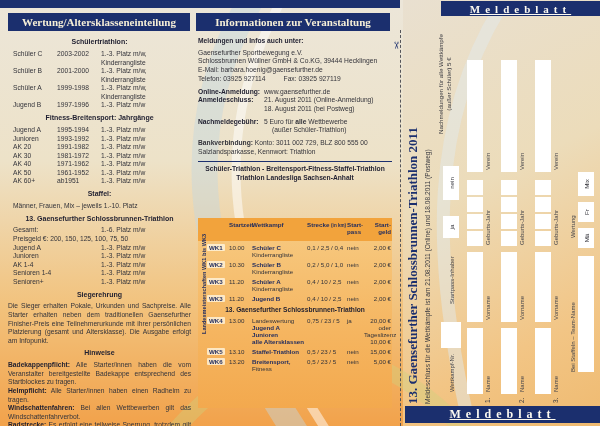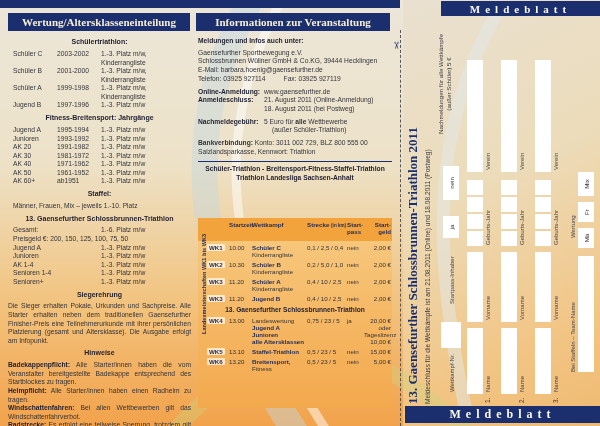--- a/index.html
+++ b/index.html
@@ -13,21 +13,21 @@
   .swoosh{position:absolute;left:0;top:0;z-index:1;pointer-events:none;}
   .content{position:absolute;left:0;top:0;width:600px;height:426px;z-index:2;}
 
   .navy{background:#1b2f6e;}
   .top-strip{position:absolute;left:0;top:0;width:400px;height:8px;}
   .band{position:absolute;height:18px;display:flex;align-items:center;justify-content:center;
         font-family:"Liberation Serif",serif;font-weight:bold;font-size:11px;color:#f6efd7;}
   .band-left{left:8px;top:13px;width:182px;}
   .band-mid{left:196px;top:13px;width:194px;}
   .meld-band{position:absolute;display:flex;align-items:center;justify-content:center;
-        font-family:"Liberation Serif",serif;font-weight:bold;font-size:11px;color:#fdfaf0;letter-spacing:5px;}
+        font-family:"Liberation Serif",serif;font-weight:bold;font-size:11px;color:#fdfaf0;letter-spacing:5px;text-decoration:underline;}
   .meld-top{left:441px;top:1px;width:159px;height:15px;}
   .meld-bottom{left:405px;top:406px;width:195px;height:17px;font-size:12px;}
 
   
   .col-left{position:absolute;left:8px;top:34px;width:183px;font-size:6.7px;line-height:1.28;}
   .sec-title{font-weight:bold;text-align:center;font-size:7px;color:#1f1f30;margin:4px 0 3px 0;}
   .lrow{display:flex;padding-left:5px;}
   .lrow .c1{width:44px;}
   .lrow .c2{width:44px;}
   .lrow .c3{flex:1;}

